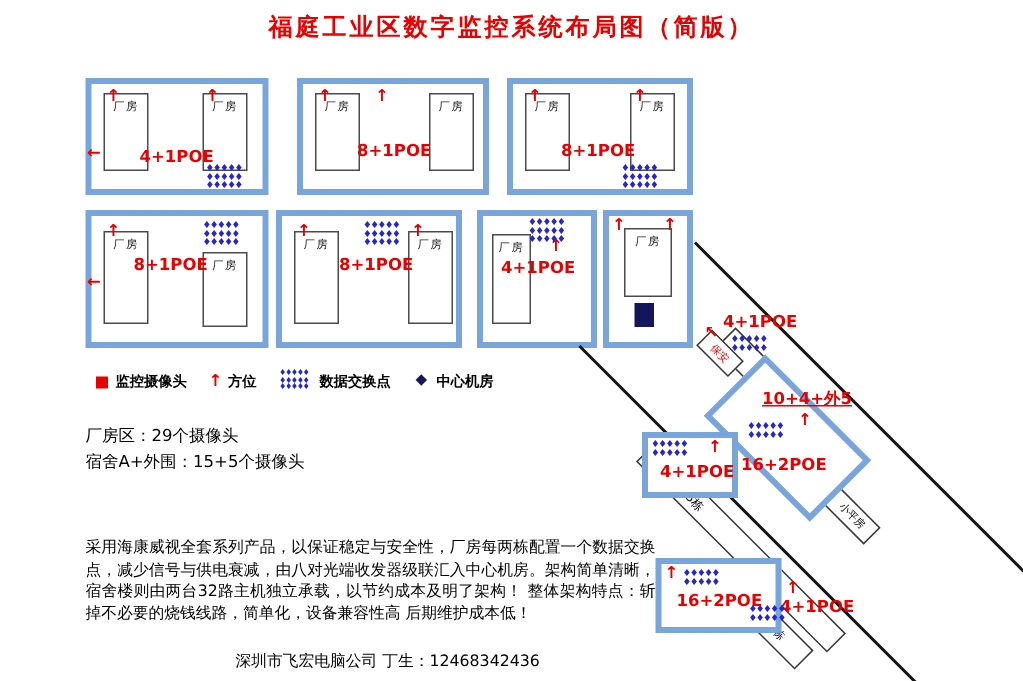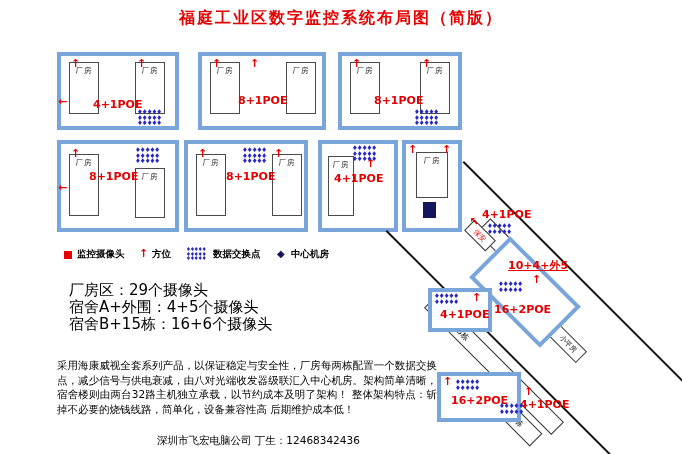--- a/index.html
+++ b/index.html
@@ -22,21 +22,21 @@
   .poe { position:absolute; color:#e60000; font-weight:bold; font-size:11px; white-space:nowrap; }
   .arrow { position:absolute; color:#e60000; font-weight:bold; font-size:11px; line-height:11px; }
   .dcluster { position:absolute; color:#2727c8; font-size:6.5px; line-height:5.5px; letter-spacing:-1px; text-align:center; }
   .dcluster.small { font-size:5.5px; line-height:4.5px; }
   .server-rect { position:absolute; background:#15155e; }
   
   .legend-label { position:absolute; font-size:9.5px; font-weight:700; color:#000; white-space:nowrap; }
   .cam-swatch { position:absolute; width:8px; height:8px; background:#e60000; }
   .server-glyph { position:absolute; color:#15155e; font-size:10px; line-height:10px; }
   
-  .stats { position:absolute; left:57px; top:282px; font-size:15px; color:#000; line-height:17px;margin-left:12px; }
+  .stats { position:absolute; left:57px; top:282px; font-size:11px; color:#000; line-height:17px; }
   .desc { position:absolute; left:57px; top:358px; width:380px; font-size:10.5px; line-height:14.5px; color:#000; text-align:justify; }
   .footer { position:absolute; left:157px; top:434px; font-size:10.5px; color:#000; }
   
   .road { position:absolute; height:0; border-top:2px solid #151515; transform-origin:0 0; transform:rotate(45deg); }
   .rot-rect {
     position:absolute; border:1px solid #333; background:#fff;
     display:flex; align-items:center; justify-content:center;
     transform:rotate(45deg); font-size:8px; color:#000; white-space:nowrap;
   }
   .blue-box { position:absolute; border:4px solid #7aa5da; background:#fff; }
@@ -136,22 +136,21 @@
     <div>♦♦♦♦♦</div>
     <div>♦♦♦♦♦</div>
     <div>♦♦♦♦♦</div>
   </div>
   <div class="legend-label" style="left:213px;top:248px;">数据交换点</div>
   <div class="server-glyph" style="left:277px;top:249px;">◆</div>
   <div class="legend-label" style="left:291px;top:248px;">中心机房</div>
 
   <div class="stats">
     <div>厂房区：29个摄像头</div>
-    <div>宿舍A+外围：4+5个摄像头</div>
-    <div>宿舍B+15栋：16+6个摄像头</div>
+    <div>宿舍A+外围：15+5个摄像头</div>
   </div>
 
   <div class="desc">采用海康威视全套系列产品，以保证稳定与安全性，厂房每两栋配置一个数据交换点，减少信号与供电衰减，由八对光端收发器级联汇入中心机房。架构简单清晰，宿舍楼则由两台32路主机独立承载，以节约成本及明了架构！ 整体架构特点：斩掉不必要的烧钱线路，简单化，设备兼容性高 后期维护成本低！</div>
   <div class="footer">深圳市飞宏电脑公司 丁生：12468342436</div>
 
   <div class="road" style="left:464px;top:161px;width:310px;"></div>
   <div class="road" style="left:387px;top:230px;width:320px;"></div>
 
   <div class="rot-rect" style="left:404px;top:356px;width:180px;height:18px;justify-content:flex-start;padding-left:34px;">
     <span>15栋</span>

